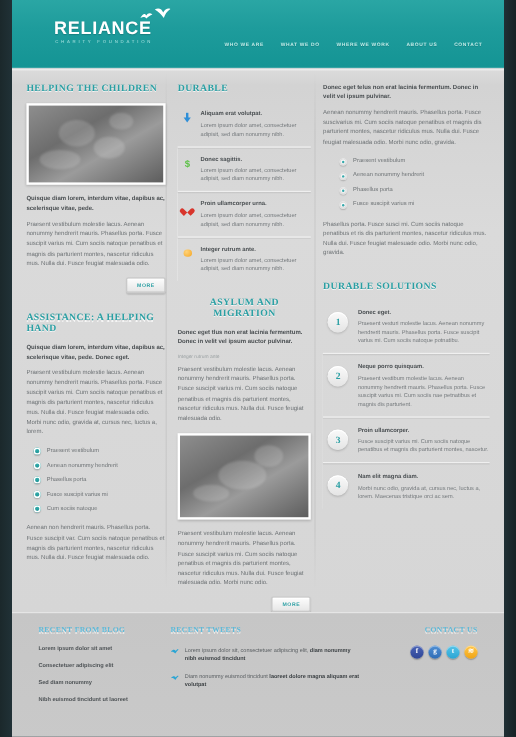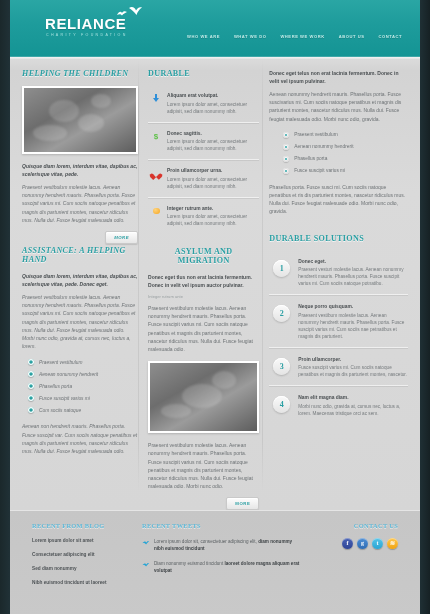--- a/index.html
+++ b/index.html
@@ -44,21 +44,21 @@
   .content {
     margin: 0 10px; padding: 12px 12px 0 12px;
     background:
       linear-gradient(180deg,#dcdcdc 0%,#d3d3d3 3%,#dadada 30%,#d6d6d6 100%);
     min-height: 445px;
     display: flex; gap: 10px; position: relative;
   }
   .content::before{content:"";position:absolute;left:0;right:0;top:0;height:2px;
     background:linear-gradient(180deg,#f3f3f3,#e2e2e2);}
   .col { position: relative; }
-  .col-1 { width: 118px; font-style: italic; }
+  .col-1 { width: 118px; }
   .col-2 { width: 113px; }
   .col-3 { width: 141px; }
   .vsep { position:absolute; top:2px; bottom:18px; width:1px;
     background:linear-gradient(180deg,rgba(0,0,0,0) 0%,rgba(0,0,0,.07) 12%,rgba(0,0,0,.07) 88%,rgba(0,0,0,0) 100%); }
   .vsep.a { left: 128px; }
   .vsep.b { left: 252px; }
 
   h2.sect {
     font-family: "Liberation Serif", serif;
     font-size: 8.1px; color: #2a9fa3; font-weight: bold;
@@ -215,21 +215,21 @@
         </div>
       </div>
 
       <p class="lead">Quisque diam lorem, interdum vitae, dapibus ac, scelerisque vitae, pede.</p>
       <p class="body">Praesent vestibulum molestie lacus. Aenean nonummy hendrerit mauris. Phasellus porta. Fusce suscipit varius mi. Cum sociis natoque penatibus et magnis dis parturient montes, nascetur ridiculus mus. Nulla dui. Fusce feugiat malesuada odio.</p>
 
       <div class="more-wrap">
         <span class="btn-more">MORE</span>
       </div>
 
-      <h2 class="sect" style="margin-top:2px;">ASSISTANCE: A HELPING HAND</h2>
+      <h2 class="sect" style="margin-top:16px;">ASSISTANCE: A HELPING HAND</h2>
       <p class="lead">Quisque diam lorem, interdum vitae, dapibus ac, scelerisque vitae, pede. Donec eget.</p>
       <p class="body">Praesent vestibulum molestie lacus. Aenean nonummy hendrerit mauris. Phasellus porta. Fusce suscipit varius mi. Cum sociis natoque penatibus et magnis dis parturient montes, nascetur ridiculus mus. Nulla dui. Fusce feugiat malesuada odio. Morbi nunc odio, gravida at, cursus nec, luctus a, lorem.</p>
 
       <ul class="checklist">
         <li>
             <span class="bullet"></span>
             <span class="lbl">Praesent vestibulum</span>
           </li>
         <li>
             <span class="bullet"></span>

